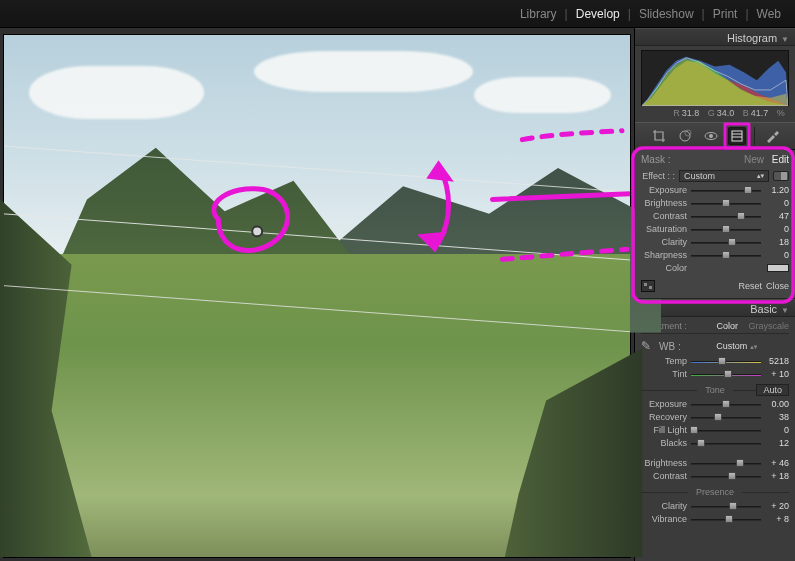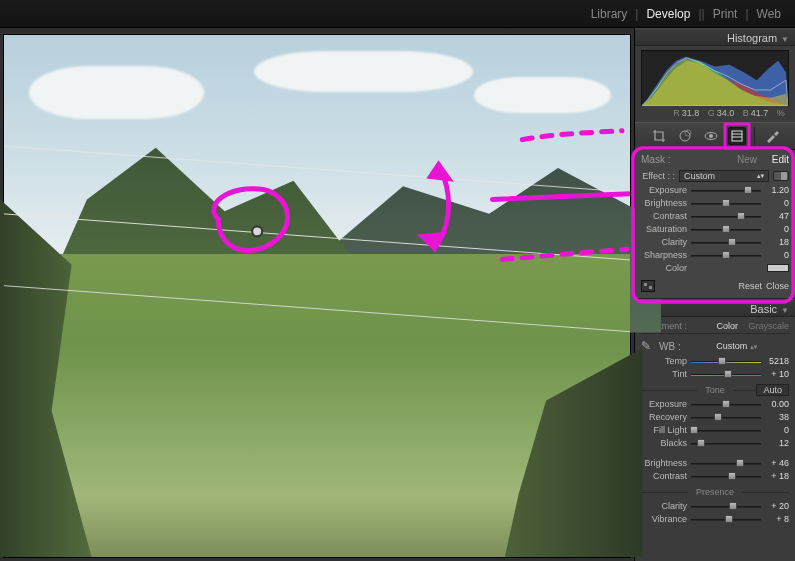--- a/index.html
+++ b/index.html
@@ -38,21 +38,21 @@
   .effect-panel { background:#444; padding:4px 6px 6px 6px; display:flex; flex-direction:column; gap:3px; border-bottom:1px solid #222;}
   .row { display:flex; align-items:center; gap:4px; }
   .lbl { width:46px; text-align:right; color:#bbb; font-size:9px; }
   .lbl-colon::after{content:" :";}
   .slider { flex:1; height:9px; position:relative; }
   .slider .track { position:absolute; top:4px; left:0; right:0; height:2px; background:#2a2a2a; border-top:1px solid #1a1a1a;}
   .slider .knob { position:absolute; top:0; width:8px; height:8px; background:linear-gradient(#bbb,#888); border:1px solid #444; border-radius:1px; transform:translateX(-50%);}
   .val { width:24px; text-align:right; color:#ddd; font-size:9px;}
   .mask-row { display:flex; justify-content:space-between; align-items:center; padding-bottom:2px; }
   .mask-row .ml{color:#999;}
-  .mask-row .mr span{color:#888; margin-left:12px;}
+  .mask-row .mr span{color:#888; margin-left:5px;}
   .mask-row .mr span.on{color:#e6e6e6;}
   .effect-row { display:flex; align-items:center; gap:4px;}
   .effect-row .dd { flex:1; background:#3a3a3a; border:1px solid #222; height:12px; line-height:10px; font-size:9px; color:#ccc; padding:0 4px; display:flex; justify-content:space-between;}
   .effect-row .toggle{width:16px; height:10px; background:#555; border:1px solid #222; border-radius:2px; position:relative;}
   .effect-row .toggle::after{content:""; position:absolute; right:1px; top:0; width:6px;height:8px; background:#999;}
   .color-swatch{width:22px;height:8px;background:#ccc;border:1px solid #222;margin-left:auto;}
   .panel-foot { display:flex; justify-content:space-between; align-items:center; padding-top:4px;}
   .panel-foot .sw{width:14px;height:12px;background:#333;border:1px solid #111; position:relative;}
   .panel-foot .sw::before{content:""; position:absolute; left:2px; top:2px; width:3px; height:3px; background:#888;}
   .panel-foot .sw::after{content:""; position:absolute; right:2px; bottom:2px; width:3px; height:3px; background:#888;}
@@ -75,20 +75,21 @@
 </head>
 <body>
 
 <div class="app">
   <div class="topbar">
     <div class="nav">
       <span>Library</span>
         <span class="sep">|</span>
       <span class="active">Develop</span>
         <span class="sep">|</span>
+      <span>Slideshow</span>
         <span class="sep">|</span>
       <span>Print</span>
         <span class="sep">|</span>
       <span>Web</span>
     </div>
   </div>
 
   <div class="content">
     <div class="canvas-wrap">
       <div class="canvas">

